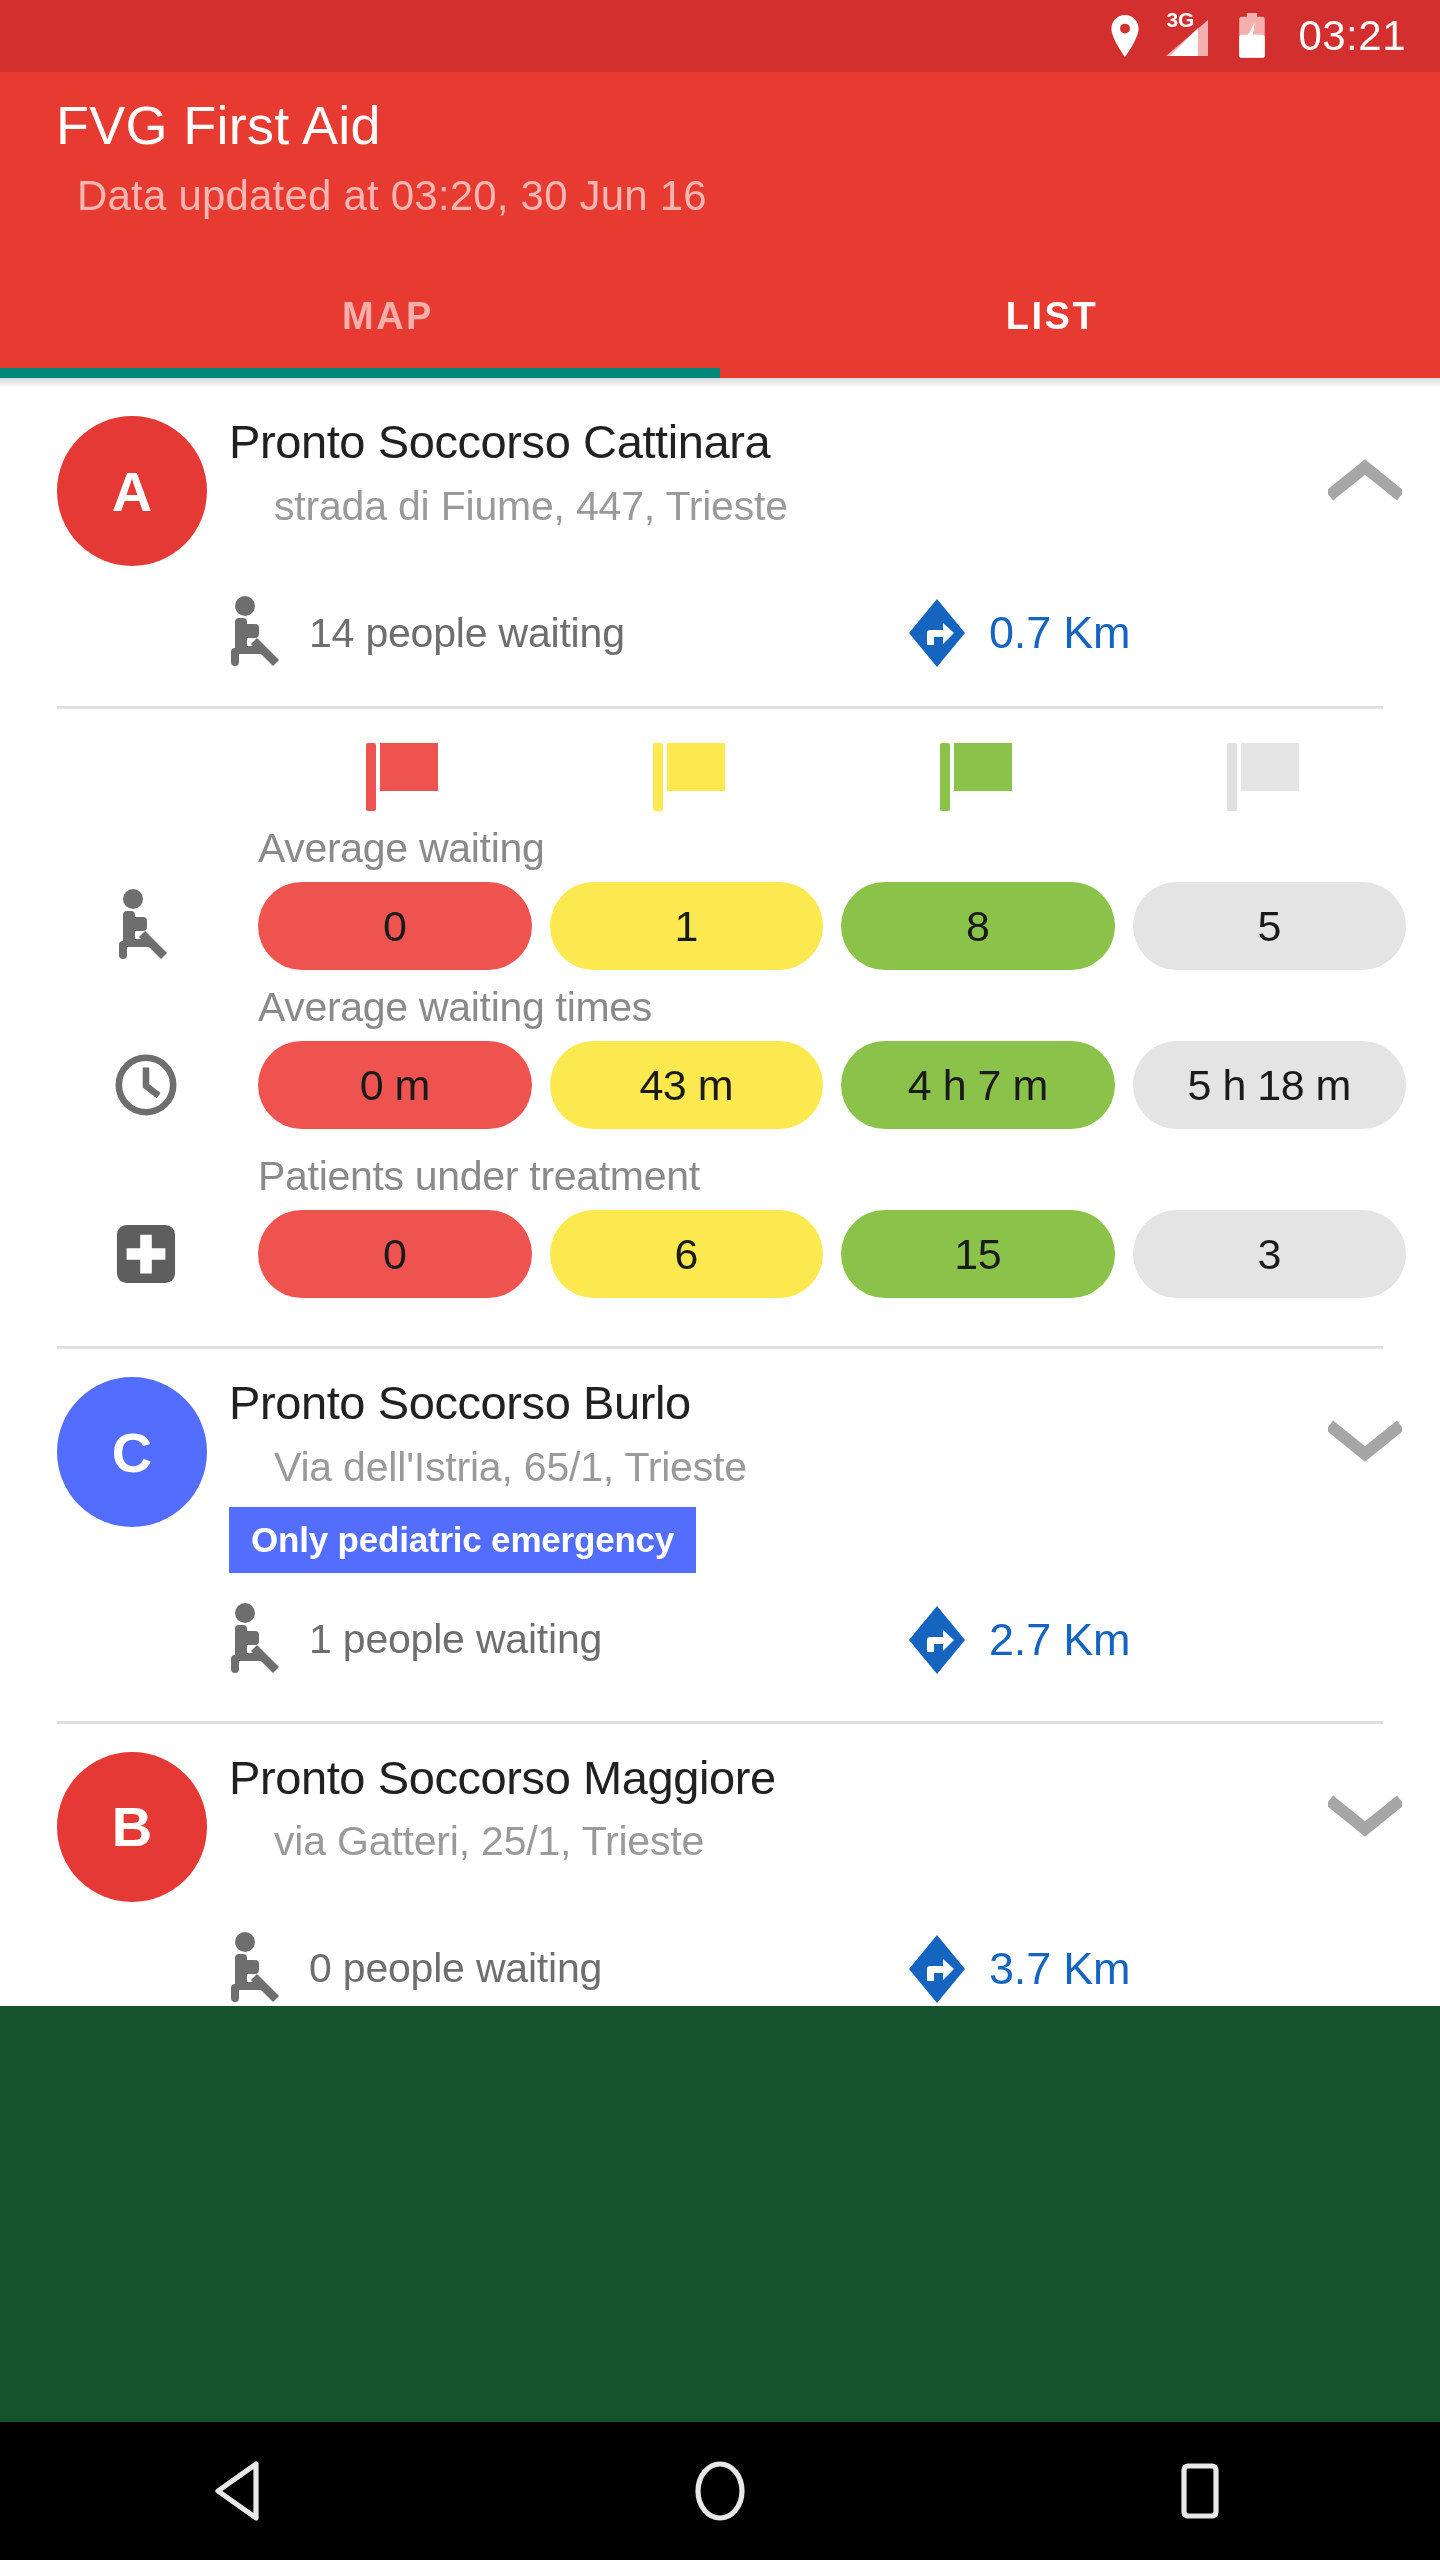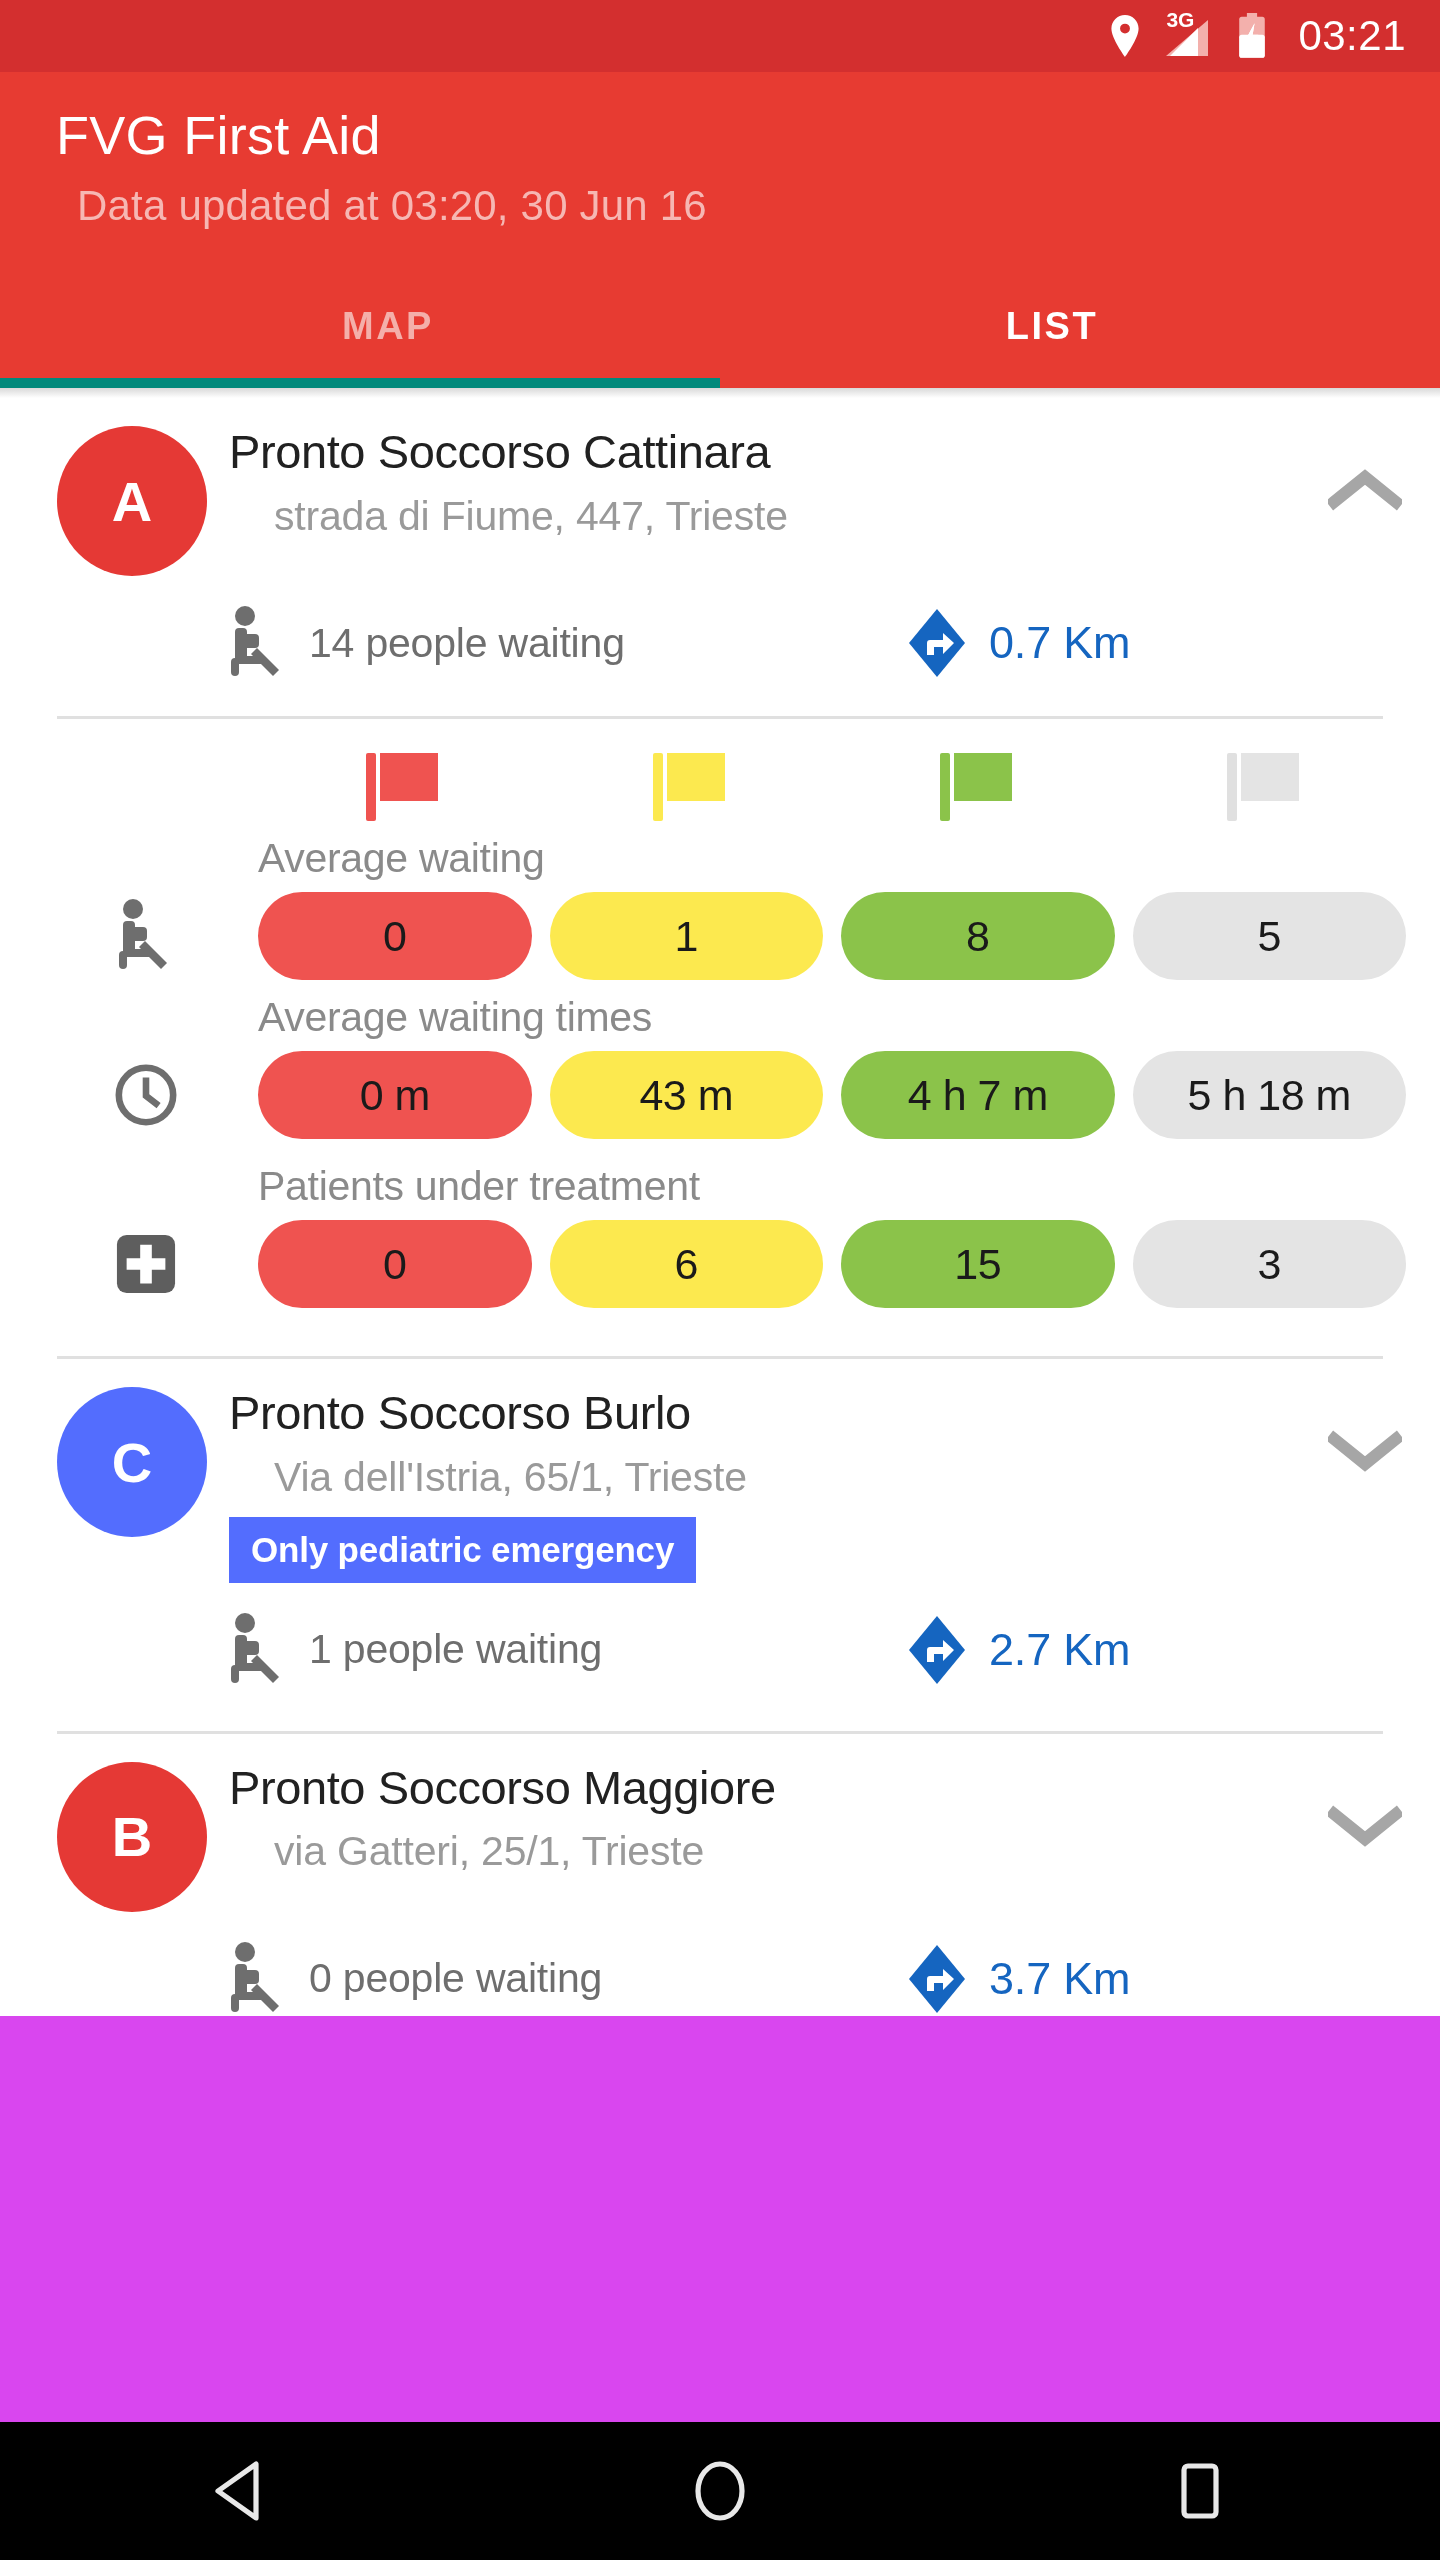--- a/index.html
+++ b/index.html
@@ -3,35 +3,35 @@
 <meta charset="utf-8">
 <style>
   * { margin:0; padding:0; box-sizing:border-box; }
   html, body {
     width:1440px; height:2560px;
     background:#ffffff;
     font-family:"Liberation Sans", sans-serif;
     -webkit-font-smoothing:antialiased;
     overflow:hidden;
   }
-  #screen { position:relative; width:1440px; height:2560px; background:#d946ef; }
+  #screen { position:relative; width:1440px; height:2560px; background:#14532d; }
 
   
   .statusbar{
     height:72px; background:#D32F2F;
     display:flex; align-items:center; justify-content:flex-end;
     padding-right:34px; gap:22px;
   }
   .sb-icon{ display:flex; align-items:center; justify-content:center; }
   .sb-time{ color:#fff; font-size:42px; letter-spacing:.5px; margin-left:8px; }
   .net-wrap{ position:relative; width:52px; height:44px; display:flex; align-items:flex-end;}
   .net-label{ position:absolute; top:-6px; left:4px; color:#fff; font-size:21px; font-weight:700; }
 
   
-  .appbar{ background:#E73B32; padding:32px 56px 0 56px; }
+  .appbar{ background:#E73B32; padding:22px 56px 0 56px; }
   .app-title{ color:#fff; font-size:54px; font-weight:400; letter-spacing:.3px; }
   .app-sub{ color:#F6B7B3; font-size:42px; margin-top:16px; letter-spacing:.2px;margin-left:21px; }
 
   .tabs{ display:flex; margin-top:44px; height:104px; }
   .tab{
     flex:1; display:flex; align-items:center; justify-content:center;
     font-size:38px; font-weight:700; letter-spacing:2.5px; cursor:pointer;
     position:relative; color:#F4AFAA;
   }
   .tab.active{ color:#ffffff; }

